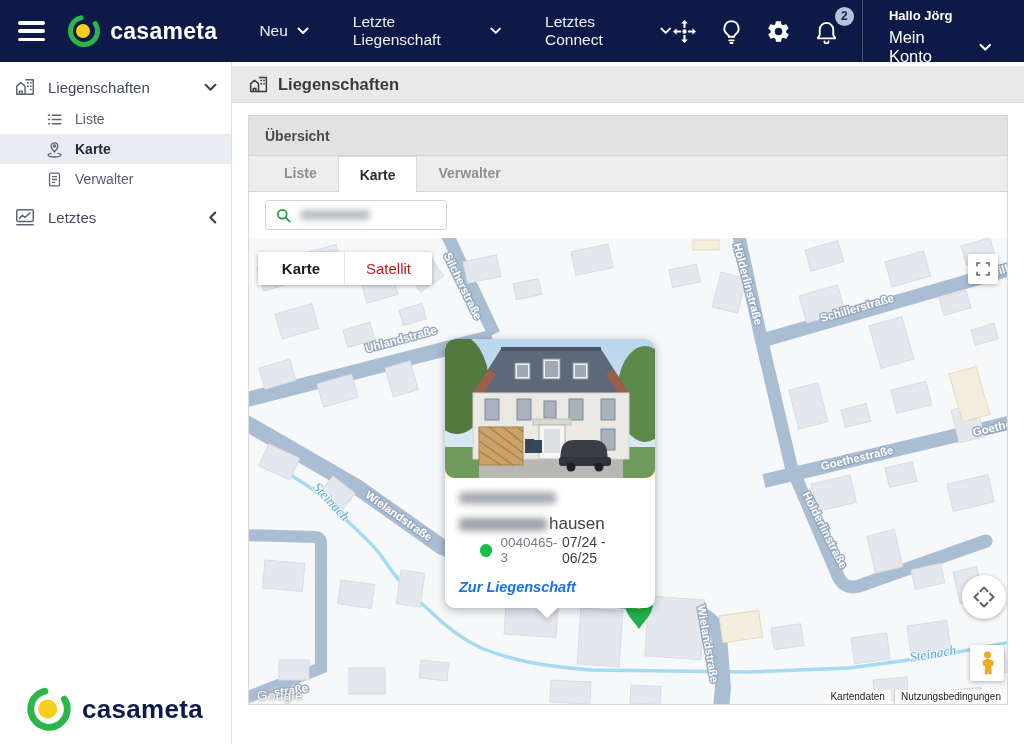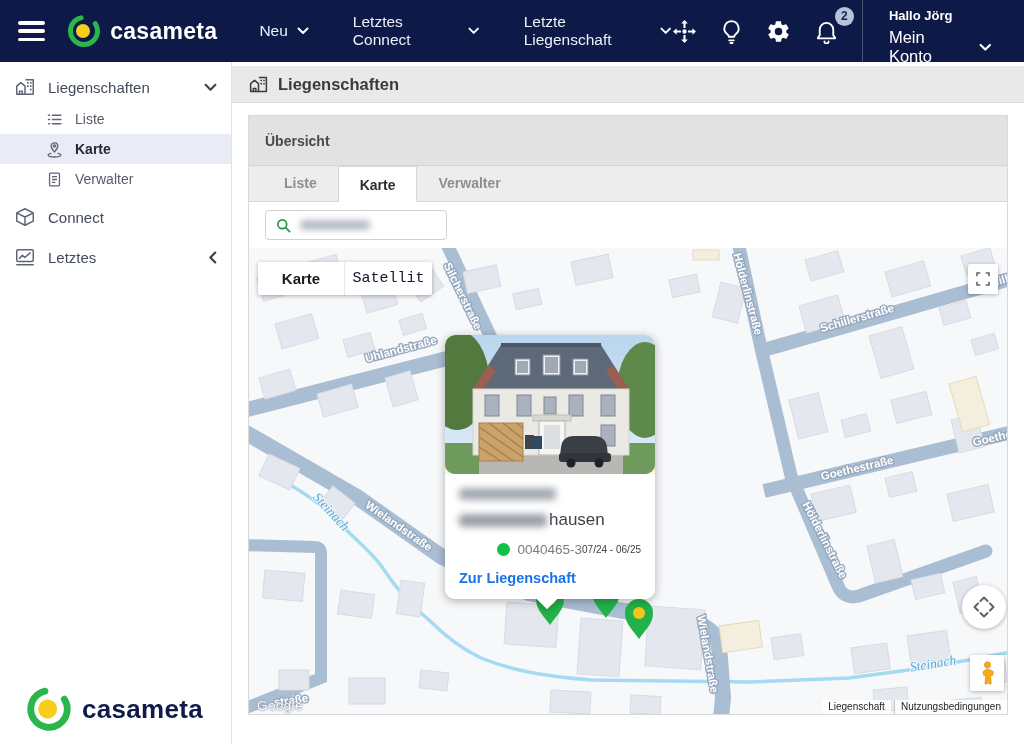--- a/index.html
+++ b/index.html
@@ -37,68 +37,68 @@
   .side-main{margin-top:6px;}
   .side-icon{display:flex;color:#5d6474;}
   .side-foot{position:absolute;left:26px;bottom:12px;display:flex;align-items:center;gap:10px;}
   .side-foot .brand-text{color:#101b4d;font-size:26px;}
 
   
   .main{position:absolute;left:232px;top:62px;right:0;bottom:0;background:#fff;padding-top:4px;}
   .page-header{height:37px;background:#e9e9e9;border-bottom:1px solid #dcdcdc;display:flex;
     align-items:center;gap:9px;padding:0 16px;font-size:16.5px;font-weight:bold;color:#3a3a3a;}
   .panel{margin:12px 16px 0;border:1px solid #d8d8d8;}
-  .panel-hd{height:50px;background:#e2e2e2;border-bottom:1px solid #d4d4d4;display:flex;
+  .panel-hd{height:40px;background:#e2e2e2;border-bottom:1px solid #d4d4d4;display:flex;
     align-items:center;padding:0 16px;font-size:14px;font-weight:bold;color:#4a4a4a;}
   .tabbar{height:36px;background:#ededed;border-bottom:1px solid #d8d8d8;display:flex;
     align-items:stretch;padding-left:14px;position:relative;}
   .tab{padding:0 21px;line-height:35px;font-size:14px;font-weight:bold;color:#8b9095;cursor:pointer;}
   .tab.active{background:#fff;border:1px solid #d8d8d8;border-bottom:none;color:#2d2d2d;
     margin-bottom:-1px;line-height:36px;}
   .toolbar{padding:8px 16px;background:#fff;}
   .search-box{width:182px;height:30px;border:1px solid #d2d2d2;border-radius:4px;display:flex;
     align-items:center;gap:9px;padding:0 10px;background:#fff;cursor:text;}
   .blur-blob{background:#b7bcc4;filter:blur(3px);border-radius:4px;}
 
   
   .map-wrap{position:relative;height:466px;background:#f7f8fa;overflow:hidden;}
   .map-svg{position:absolute;left:0;top:0;}
   .maptype{position:absolute;left:9px;top:14px;display:flex;background:#fff;border-radius:2px;
     box-shadow:0 1px 4px rgba(0,0,0,.3);height:33px;}
   .maptype .mt{width:87px;text-align:center;line-height:33px;font-size:15px;cursor:pointer;}
   .mt-karte{font-weight:bold;color:#1a1a1a;border-right:1px solid #e8e8e8;}
-  .mt-sat{color:#0f172a;font-family:Liberation Mono, monospace;}
+  .mt-sat{color:#b91c1c;}
   .fs-btn{position:absolute;left:719px;top:16px;width:30px;height:30px;background:#fff;border-radius:2px;
     box-shadow:0 1px 4px rgba(0,0,0,.3);display:flex;align-items:center;justify-content:center;cursor:pointer;}
   .pan-ctl{position:absolute;left:713px;top:337px;width:44px;height:44px;border-radius:50%;background:#fff;
     box-shadow:0 1px 4px rgba(0,0,0,.3);cursor:pointer;}
   .pegman{position:absolute;left:721px;top:407px;width:34px;height:36px;background:#fff;border-radius:2px;
     box-shadow:0 1px 4px rgba(0,0,0,.3);display:flex;align-items:center;justify-content:center;cursor:pointer;}
   .attrib{position:absolute;right:0;bottom:0;display:flex;align-items:center;font-size:10px;color:#1f1f1f;}
   .attrib span{background:rgba(255,255,255,.82);padding:0 6px;line-height:14px;white-space:nowrap;}
   .attrib .terms{border-left:1px solid #c9c9c9;cursor:pointer;}
   .attrib .shortcuts{margin-right:3px;cursor:pointer;}
   .gwm{position:absolute;left:8px;bottom:1px;font-size:13.5px;font-weight:normal;letter-spacing:.4px;
     color:rgba(255,255,255,.95);text-shadow:0 0 2px #8d939c,0 0 2px #8d939c;}
 
   
-  .info-card{position:absolute;left:196px;top:87px;width:210px;background:#fef9c3;border-radius:10px;
+  .info-card{position:absolute;left:196px;top:101px;width:210px;background:#fef9c3;border-radius:10px;
     box-shadow:0 2px 10px rgba(0,0,0,.3);}
   .card-photo{width:210px;height:139px;border-radius:10px 10px 0 0;display:block;}
   .card-body{padding:12px 14px 13px;position:relative;background:#fff;border-radius:0 0 10px 10px;}
   .addr1{width:97px;height:12px;background:#a3a8b0;filter:blur(3.5px);border-radius:4px;margin:2px 0 10px;}
   .addr2{display:flex;align-items:center;}
   .addr2 .blob{width:88px;height:13px;background:#9aa0a8;filter:blur(3.5px);border-radius:4px;margin-right:2px;}
   .addr2 .suffix{font-size:17px;color:#3f4247;}
-  .meta{display:flex;align-items:center;justify-content:flex-end;margin-top:12px;padding-left:21px;}
+  .meta{display:flex;align-items:center;justify-content:space-between;padding-left:21px;}
   .meta-left{display:flex;align-items:center;gap:8px;}
   .dot{width:13px;height:13px;border-radius:50%;background:#10c145;}
   .prop-id{font-size:13.5px;color:#777c82;}
-  .period{font-size:10px;color:#3c4043;}
-  .card-link{margin-top:13px;font-size:14.5px;font-weight:bold;color:#1a73e8;cursor:pointer;}
+  .period{font-size:14px;color:#3c4043;}
+  .card-link{margin-top:13px;font-size:14.5px;font-weight:bold;color:#1a73e8;cursor:pointer;font-style:italic;}
   .card-tail{position:absolute;left:94px;bottom:-7px;width:16px;height:16px;background:#fff;
     transform:rotate(45deg);box-shadow:3px 3px 4px rgba(0,0,0,.12);}
 </style>
 </head>
 <body>
 
 <div class="navbar">
   <div class="hamburger">
     <span></span>
       <span></span>
@@ -112,27 +112,27 @@
     <span class="brand-text">casameta</span>
   </div>
   <div class="nav-links">
     <div class="nav-link">
       <span>Neu</span>
       <svg width="12" height="8" viewBox="0 0 12 8">
         <path d="M1.5 1.5L6 6l4.5-4.5" fill="none" stroke="#fff" stroke-width="2" stroke-linecap="round" stroke-linejoin="round"></path>
         </svg>
     </div>
     <div class="nav-link">
-      <span>Letztes Connect</span>
+      <span>Letzte Liegenschaft</span>
       <svg width="12" height="8" viewBox="0 0 12 8">
         <path d="M1.5 1.5L6 6l4.5-4.5" fill="none" stroke="#fff" stroke-width="2" stroke-linecap="round" stroke-linejoin="round"></path>
         </svg>
     </div>
     <div class="nav-link">
-      <span>Letzte Liegenschaft</span>
+      <span>Letztes Connect</span>
       <svg width="12" height="8" viewBox="0 0 12 8">
         <path d="M1.5 1.5L6 6l4.5-4.5" fill="none" stroke="#fff" stroke-width="2" stroke-linecap="round" stroke-linejoin="round"></path>
         </svg>
     </div>
   </div>
   <div class="nav-icons">
     <div class="ic">
       <svg width="25" height="25" viewBox="0 0 24 24" fill="#fff">
         <path d="M12 1l3.2 3.4h-2.2v4.2h-2V4.4H8.8L12 1zm0 22l-3.2-3.4h2.2v-4.2h2v4.2h2.2L12 23zM1 12l3.4-3.2v2.2h4.2v2H4.4v2.2L1 12zm22 0l-3.4 3.2v-2.2h-4.2v-2h4.2V8.8L23 12z"></path>
         <circle cx="12" cy="12" r="2.1"></circle>
@@ -207,29 +207,20 @@
     <span class="lbl">Karte</span>
   </div>
   <div class="side-row side-sub">
     <span class="side-icon">
       <svg width="17" height="17" viewBox="0 0 24 24" fill="none" stroke="currentColor" stroke-width="1.8" stroke-linejoin="round">
         <rect x="5" y="3" width="14" height="18" rx="1.5"></rect>
         <path d="M8.5 8h7M8.5 12h7M8.5 16h4.5"></path>
       </svg>
     </span>
     <span class="lbl">Verwalter</span>
-  </div>
-  <div class="side-row side-main">
-    <span class="side-icon">
-      <svg width="22" height="22" viewBox="0 0 24 24" fill="none" stroke="currentColor" stroke-width="1.6" stroke-linejoin="round">
-        <path d="M21 16.5v-9L12 3 3 7.5v9L12 21l9-4.5z"></path>
-        <path d="M3.3 7.7L12 12l8.7-4.3M12 21v-9"></path>
-      </svg>
-    </span>
-    <span class="lbl">Connect</span>
   </div>
   <div class="side-row side-main">
     <span class="side-icon">
       <svg width="22" height="22" viewBox="0 0 24 24" fill="none" stroke="currentColor" stroke-width="1.6" stroke-linecap="round" stroke-linejoin="round">
         <rect x="3" y="4" width="18" height="13" rx="1.5"></rect>
         <path d="M6 13.5l3.2-3.4 2.6 2.4 5.8-5"></path>
         <path d="M3 20.5h18"></path>
       </svg>
     </span>
     <span class="lbl">Letztes</span>
@@ -488,18 +479,18 @@
             </div>
             <span class="period">07/24 - 06/25</span>
           </div>
           <div class="card-link">Zur Liegenschaft</div>
           <div class="card-tail"></div>
         </div>
       </div>
 
       <div class="gwm">Google</div>
       <div class="attrib">
-        <span class="shortcuts">Liegenschaft</span>
+        <span class="shortcuts">Kartendaten</span>
         <span class="terms">Nutzungsbedingungen</span>
       </div>
     </div>
   </div>
 </div>
 
 </body></html>

